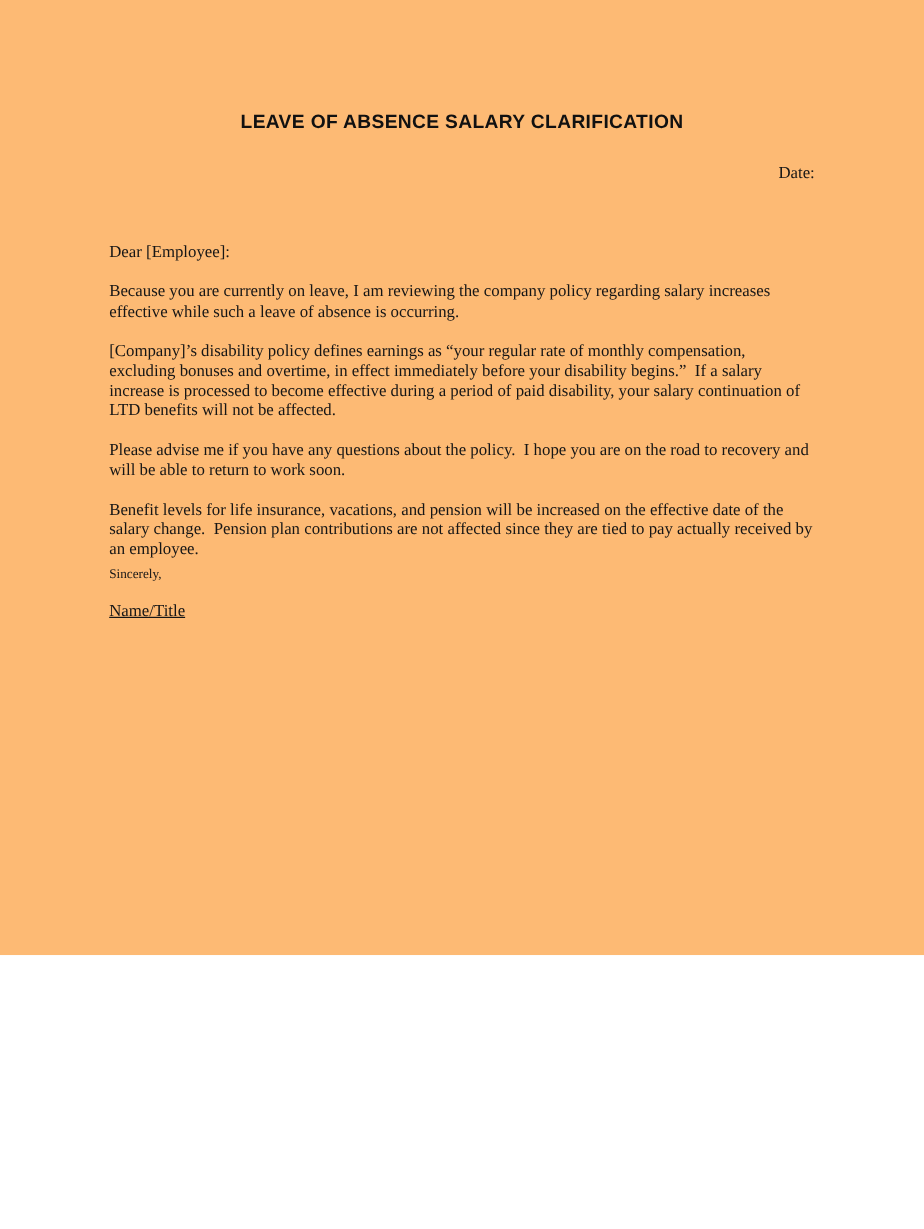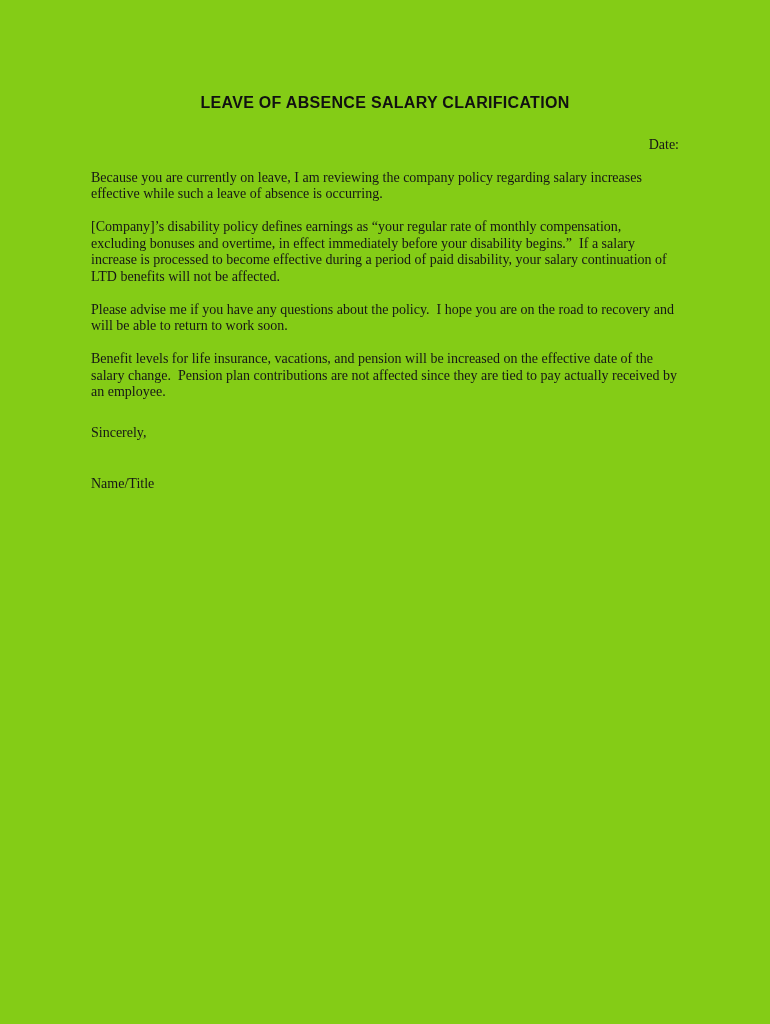--- a/index.html
+++ b/index.html
@@ -3,22 +3,22 @@
 <meta charset="utf-8">
 <style>
   html, body {
     margin: 0;
     padding: 0;
     background: #ffffff;
   }
   .page {
     position: relative;
     width: 770px;
-    height: 1024px;
-    background: #84cc16;
+    height: 796px;
+    background: #fdba74;
     overflow: hidden;
     color: #161616;
     font-family: "Liberation Serif", "DejaVu Serif", serif;
   }
   .content {
     position: absolute;
     top: 0;
     left: 91px;
     width: 588px;
   }
@@ -44,40 +44,42 @@
     font-size: 14px;
     line-height: 16.5px;
   }
   p.body-para {
     margin: 16.5px 0 0 0;
     font-size: 14px;
     line-height: 16.5px;
     white-space: pre-wrap;
   }
   .closing {
-    margin-top: 24px;
-    font-size: 14px;
+    margin-top: 4px;
+    font-size: 11px;
     line-height: 16.5px;
   }
   .signature {
-    margin-top: 35px;
+    margin-top: 14px;
     font-size: 14px;
     line-height: 16.5px;
+    text-decoration: underline;
   }
 </style>
 </head>
 <body>
 
 <div class="page">
   <div class="content">
 
     <h1 class="doc-title">LEAVE OF ABSENCE SALARY CLARIFICATION</h1>
 
     <div class="date-line">Date:</div>
 
+    <div class="greeting">Dear [Employee]:</div>
 
     <p class="body-para">Because you are currently on leave, I am reviewing the company policy regarding salary increases effective while such a leave of absence is occurring.</p>
 
     <p class="body-para">[Company]’s disability policy defines earnings as “your regular rate of monthly compensation, excluding bonuses and overtime, in effect immediately before your disability begins.”  If a salary increase is processed to become effective during a period of paid disability, your salary continuation of LTD benefits will not be affected.</p>
 
     <p class="body-para">Please advise me if you have any questions about the policy.  I hope you are on the road to recovery and will be able to return to work soon.</p>
 
     <p class="body-para">Benefit levels for life insurance, vacations, and pension will be increased on the effective date of the salary change.  Pension plan contributions are not affected since they are tied to pay actually received by an employee.</p>
 
     <div class="closing">Sincerely,</div>

